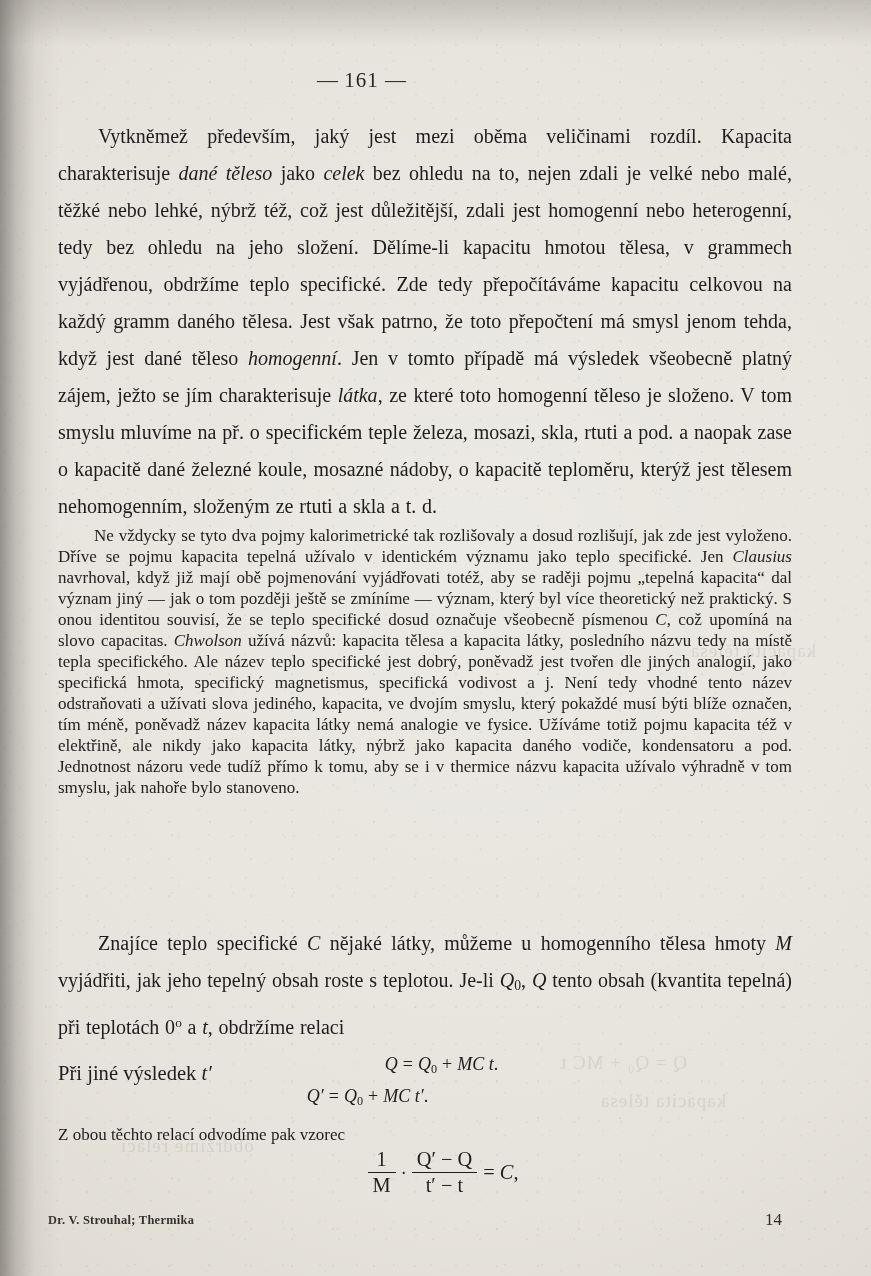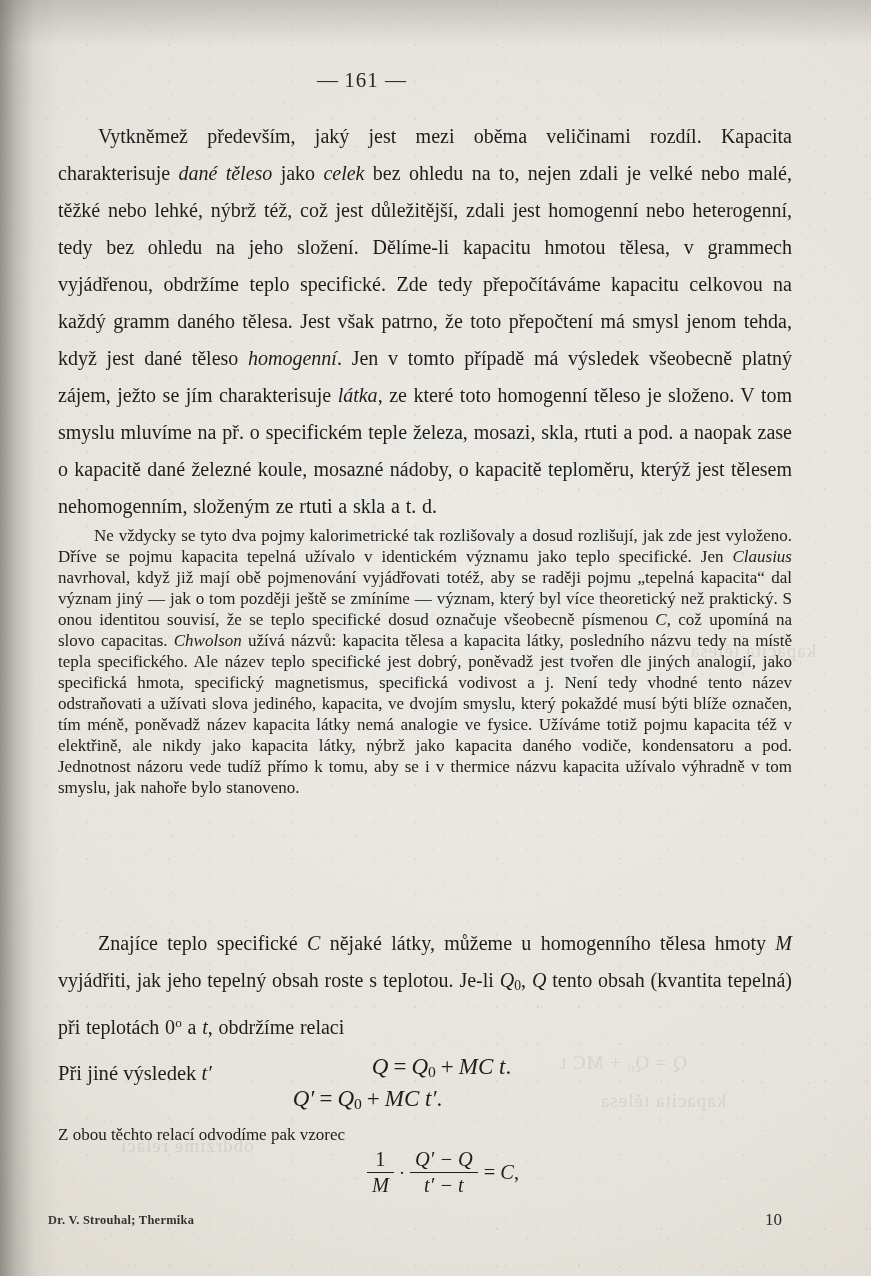--- a/index.html
+++ b/index.html
@@ -119,21 +119,21 @@
 
   .blk1 { top: 118px; }
   .blk2 { top: 525px; }
   .blk3 { top: 925px; }
 
   i, .it { font-style: italic; }
 
   
   .math {
     position: absolute;
-    font-size: 23px;
+    font-size: 18px;
     font-family: "Liberation Serif", "DejaVu Serif", serif;
     color: #1d1d1d;
     white-space: nowrap;
   }
   .math i { font-style: italic; }
   sub {
     font-size: 0.68em;
     vertical-align: -0.22em;
     font-style: normal;
   }
@@ -181,21 +181,20 @@
     display: inline-flex;
     flex-direction: column;
     align-items: center;
     justify-content: center;
     vertical-align: middle;
     line-height: 1.12;
     margin: 0 1px;
   }
   .frac .num, .frac .den {
     padding: 0 5px;
-    font-style: italic;
   }
   .frac .num { padding-bottom: 1px; }
   .frac .den { padding-top: 1px; }
   .frac .bar {
     width: 100%;
     height: 1.6px;
     background: #1d1d1d;
   }
   .op { margin: 0 5px; }
   .dotop { margin: 0 4px; font-size: 18px; position: relative; top: 1px; }
@@ -266,19 +265,19 @@
         <span class="bar"></span>
         <span class="den">t′ − t</span>
       </span>
       <span class="op">=</span>
       <i>C</i>
         <span>,</span>
     </div>
 
     <div class="footer">
       <span class="sigline">Dr. V. Strouhal; Thermika</span>
-      <span class="signum">10</span>
+      <span class="signum">14</span>
     </div>
 
   </div>
 
   <div class="grain"></div>
 </div>
 
 </body></html>

